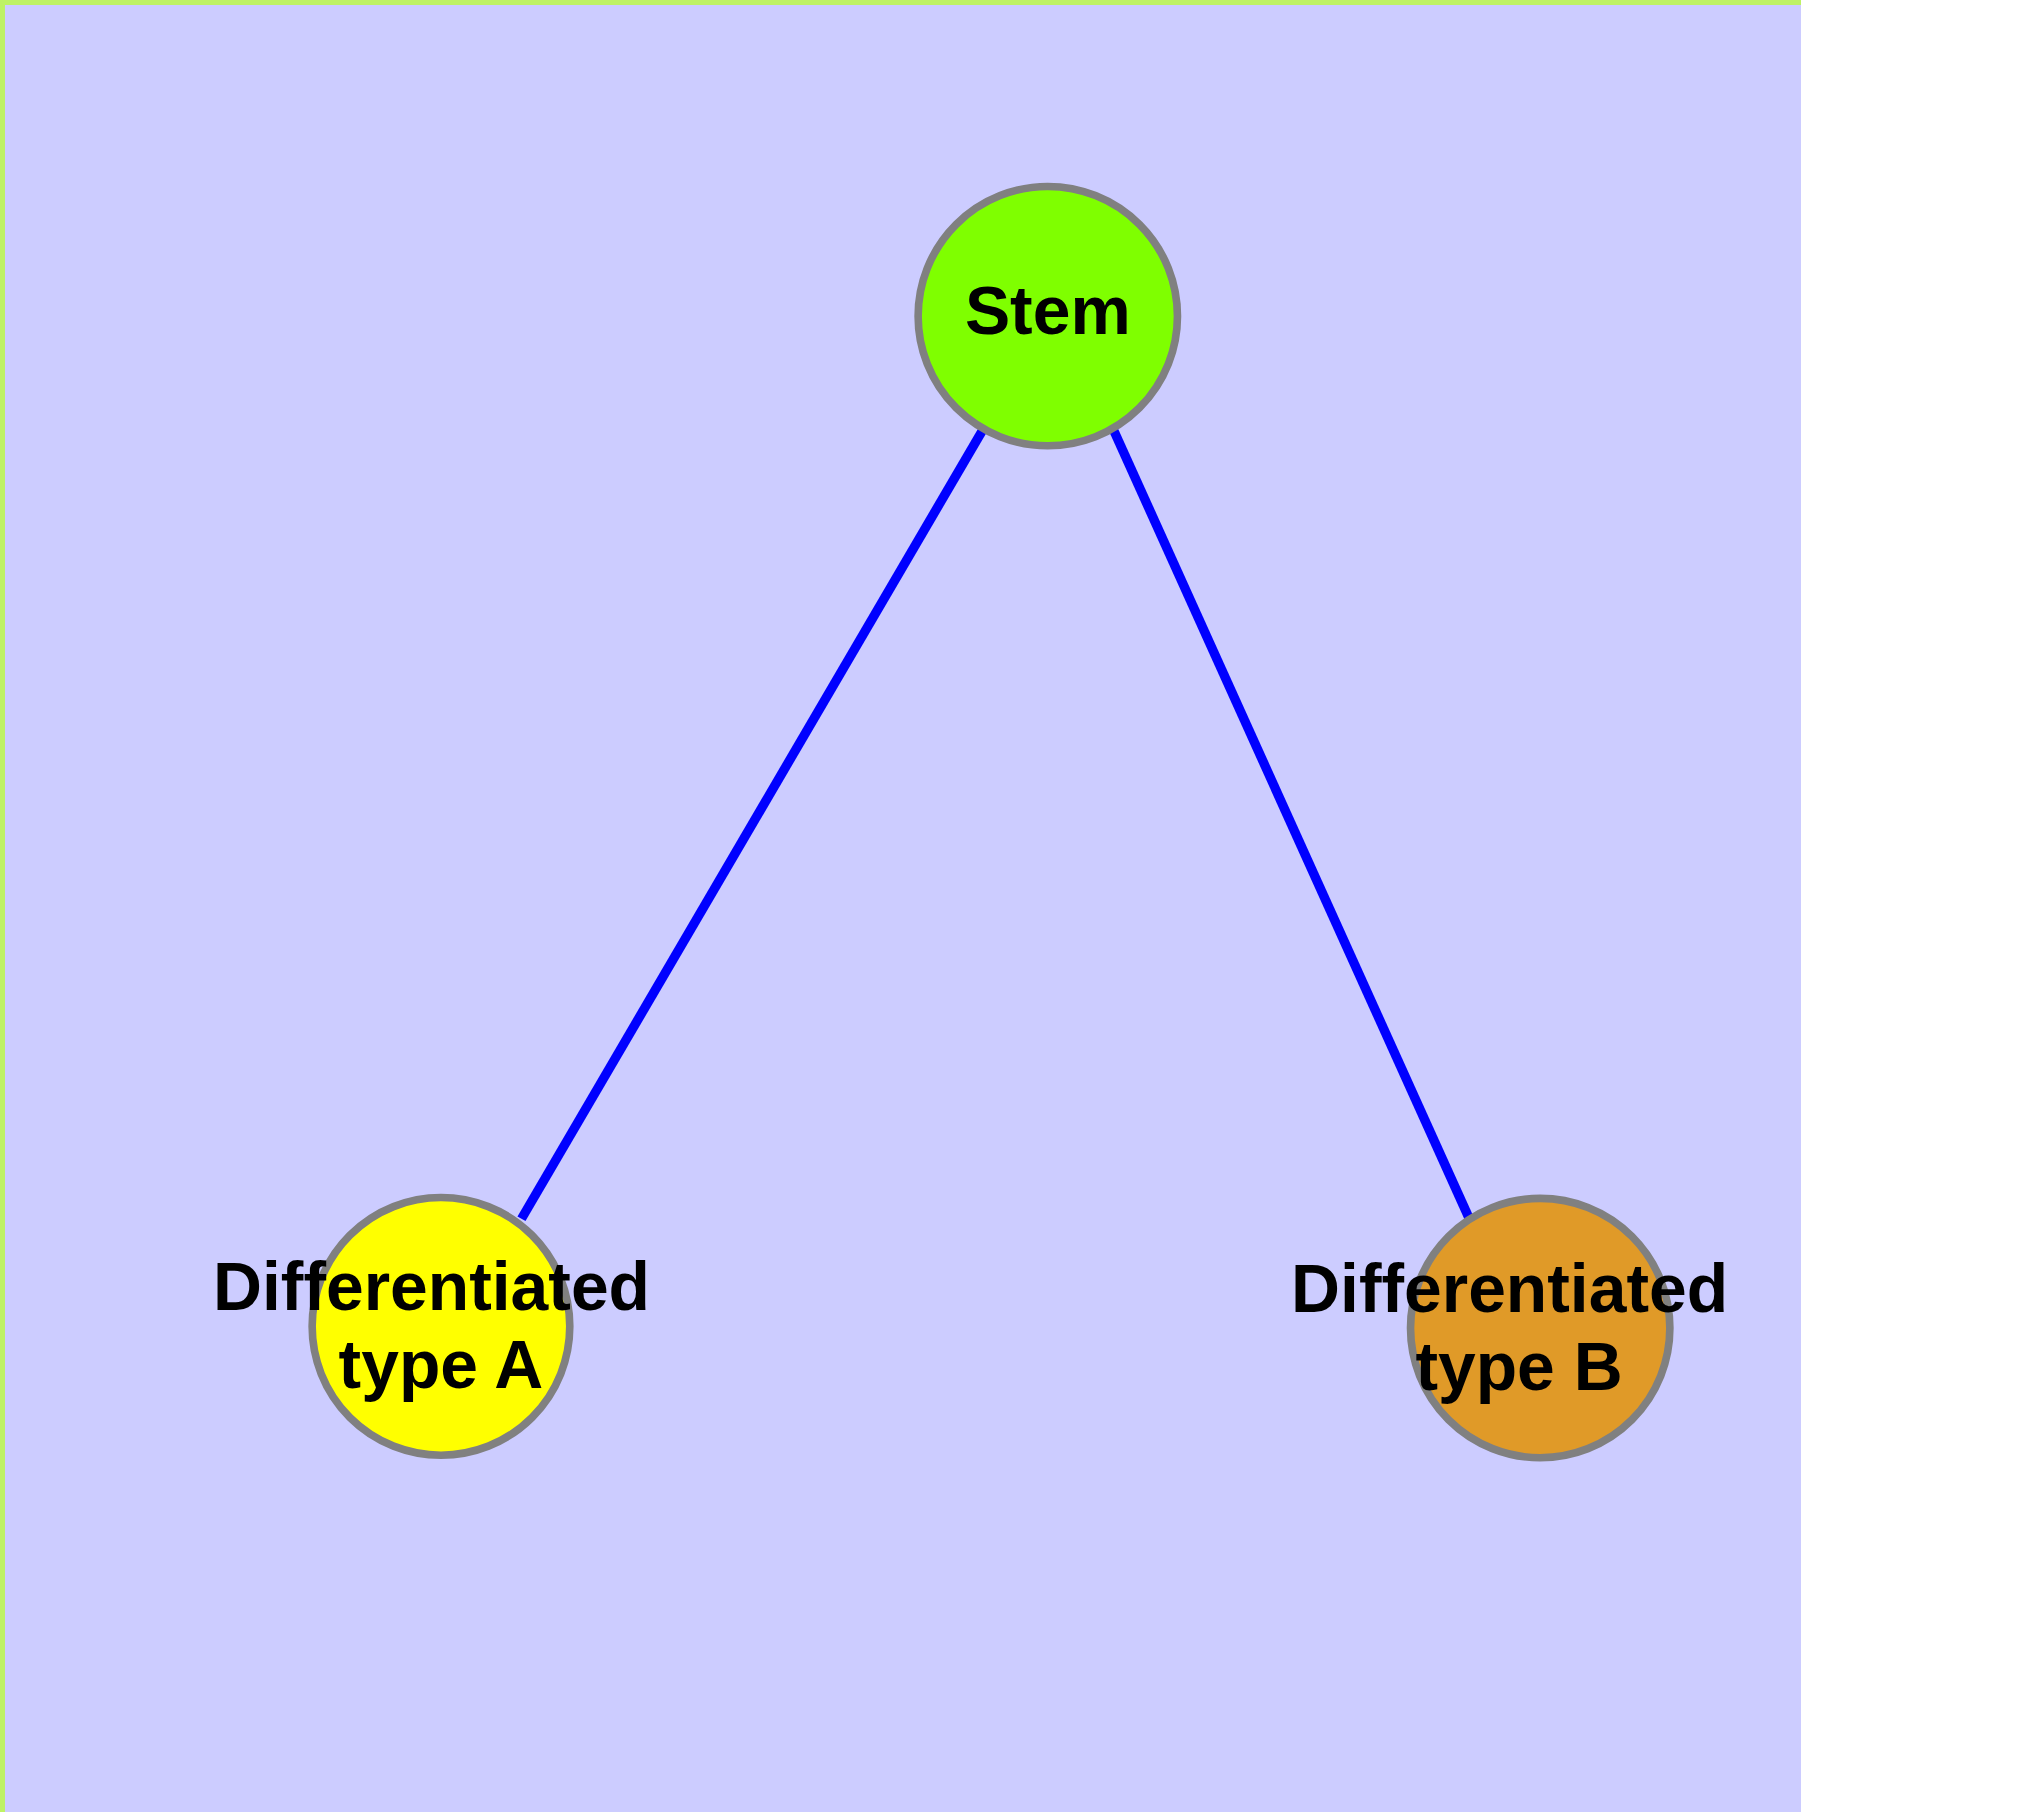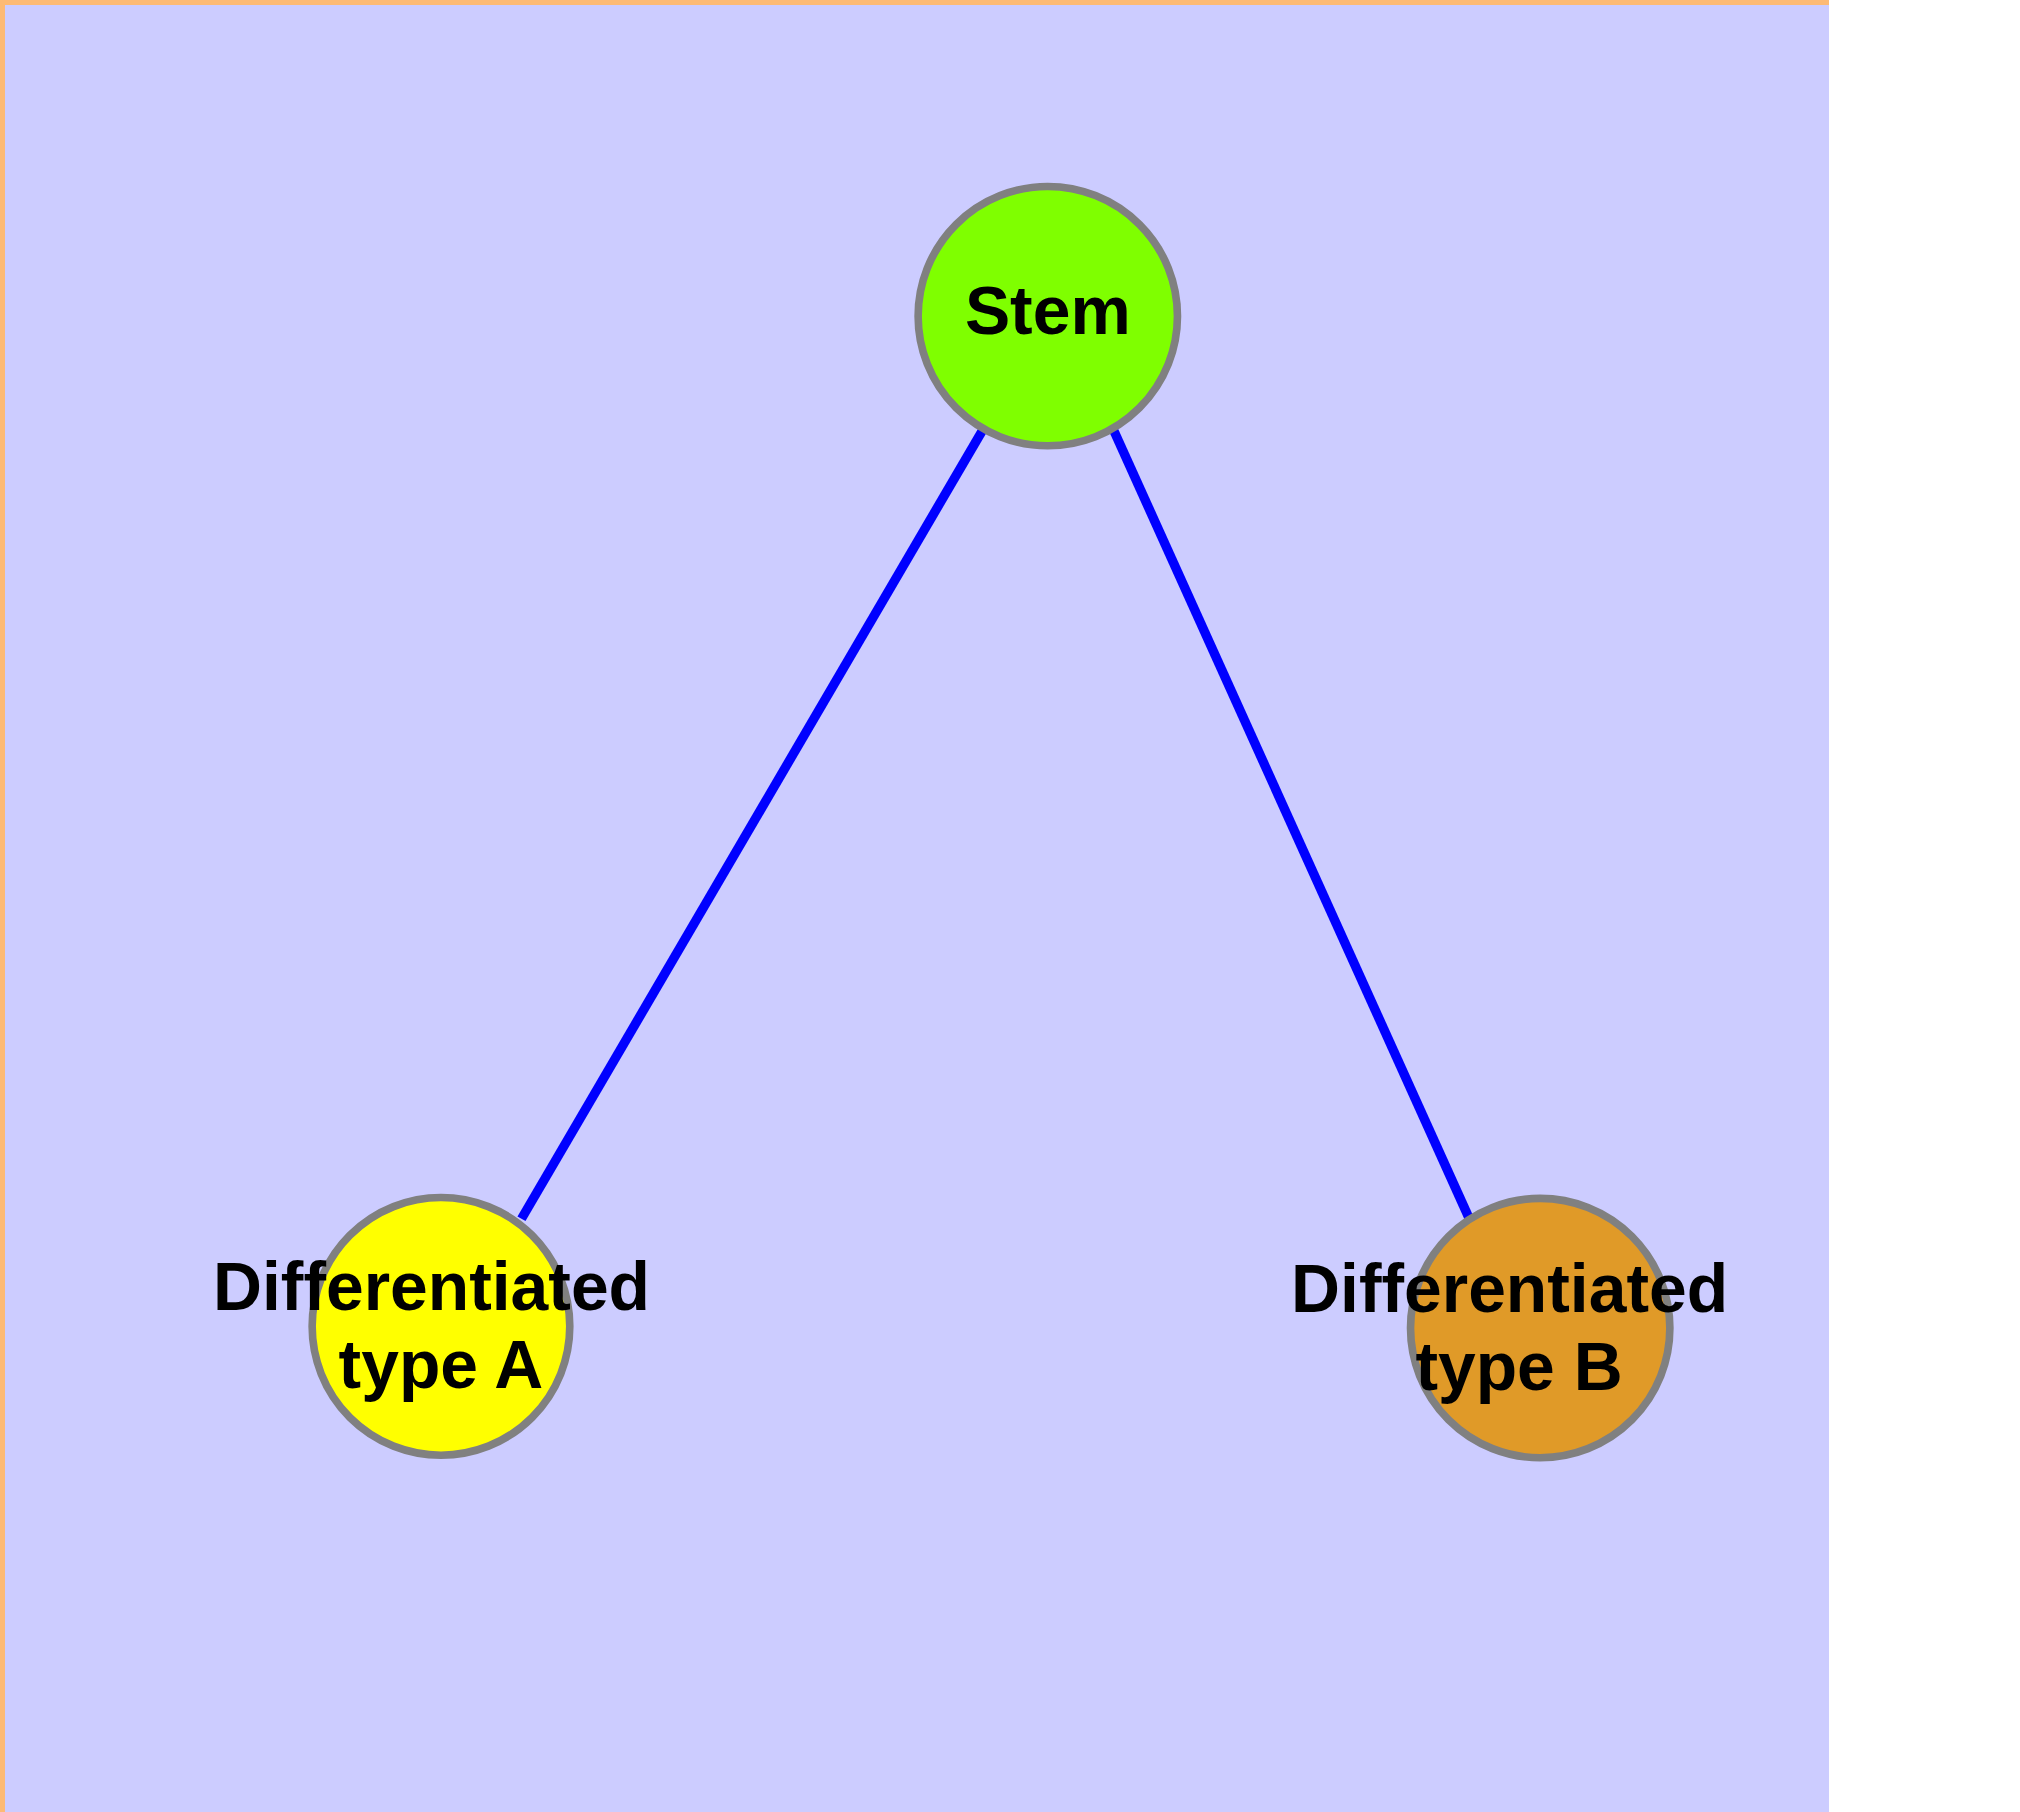--- a/index.html
+++ b/index.html
@@ -5,24 +5,23 @@
 <style>
   html, body {
     margin: 0;
     padding: 0;
     background: #ffffff;
   }
   #canvas {
     position: relative;
     width: 1801px;
     height: 1812px;
-    background: #fdba74;
+    background: #bef264;
     overflow: hidden;
     font-family: "Liberation Sans", sans-serif;
-    padding-left: 28px;
   }
   #plot-area {
     position: absolute;
     left: 5.1px;
     top: 5.1px;
     width: 2015px;
     height: 1807px;
     background: #ccccff;
   }
   #graph-svg {

